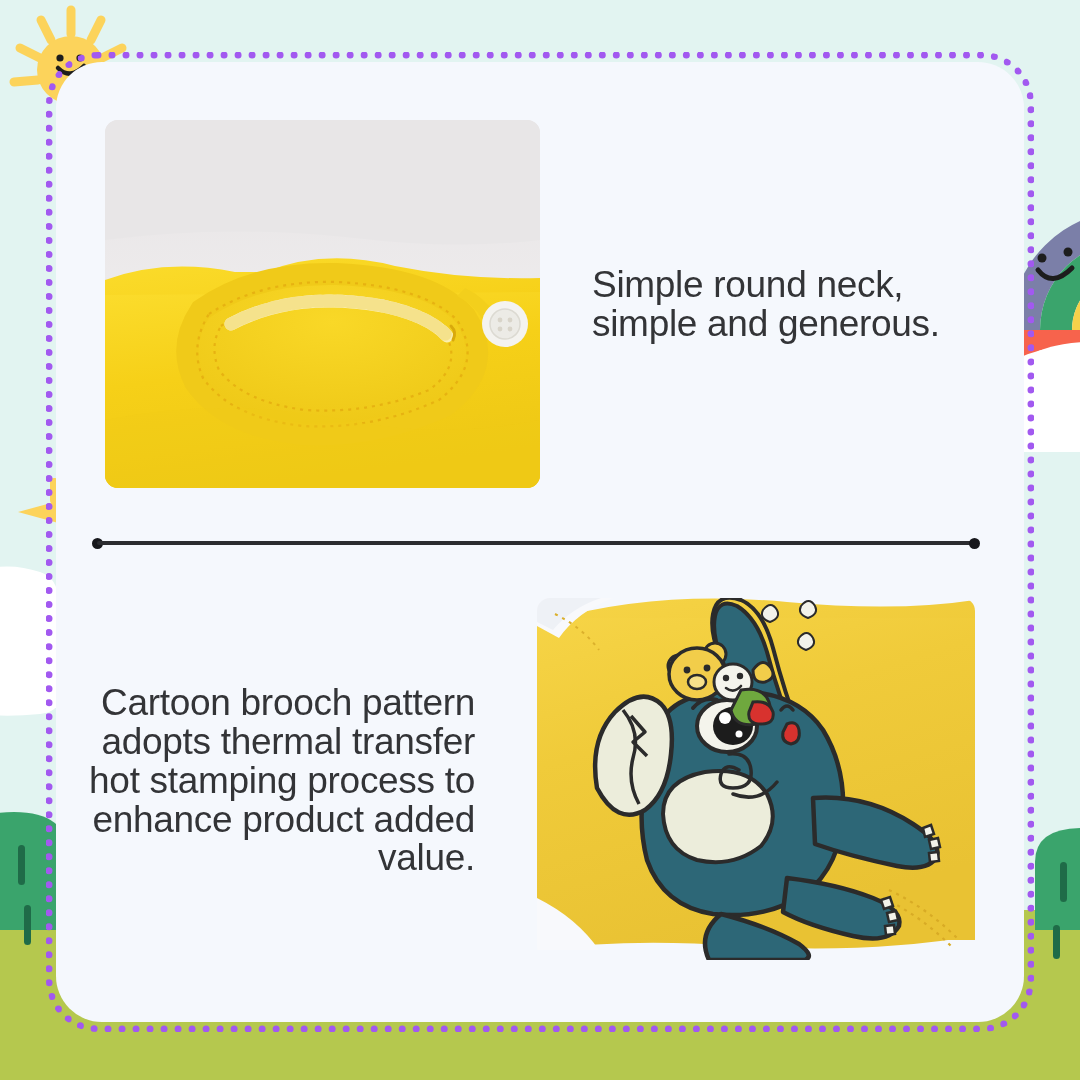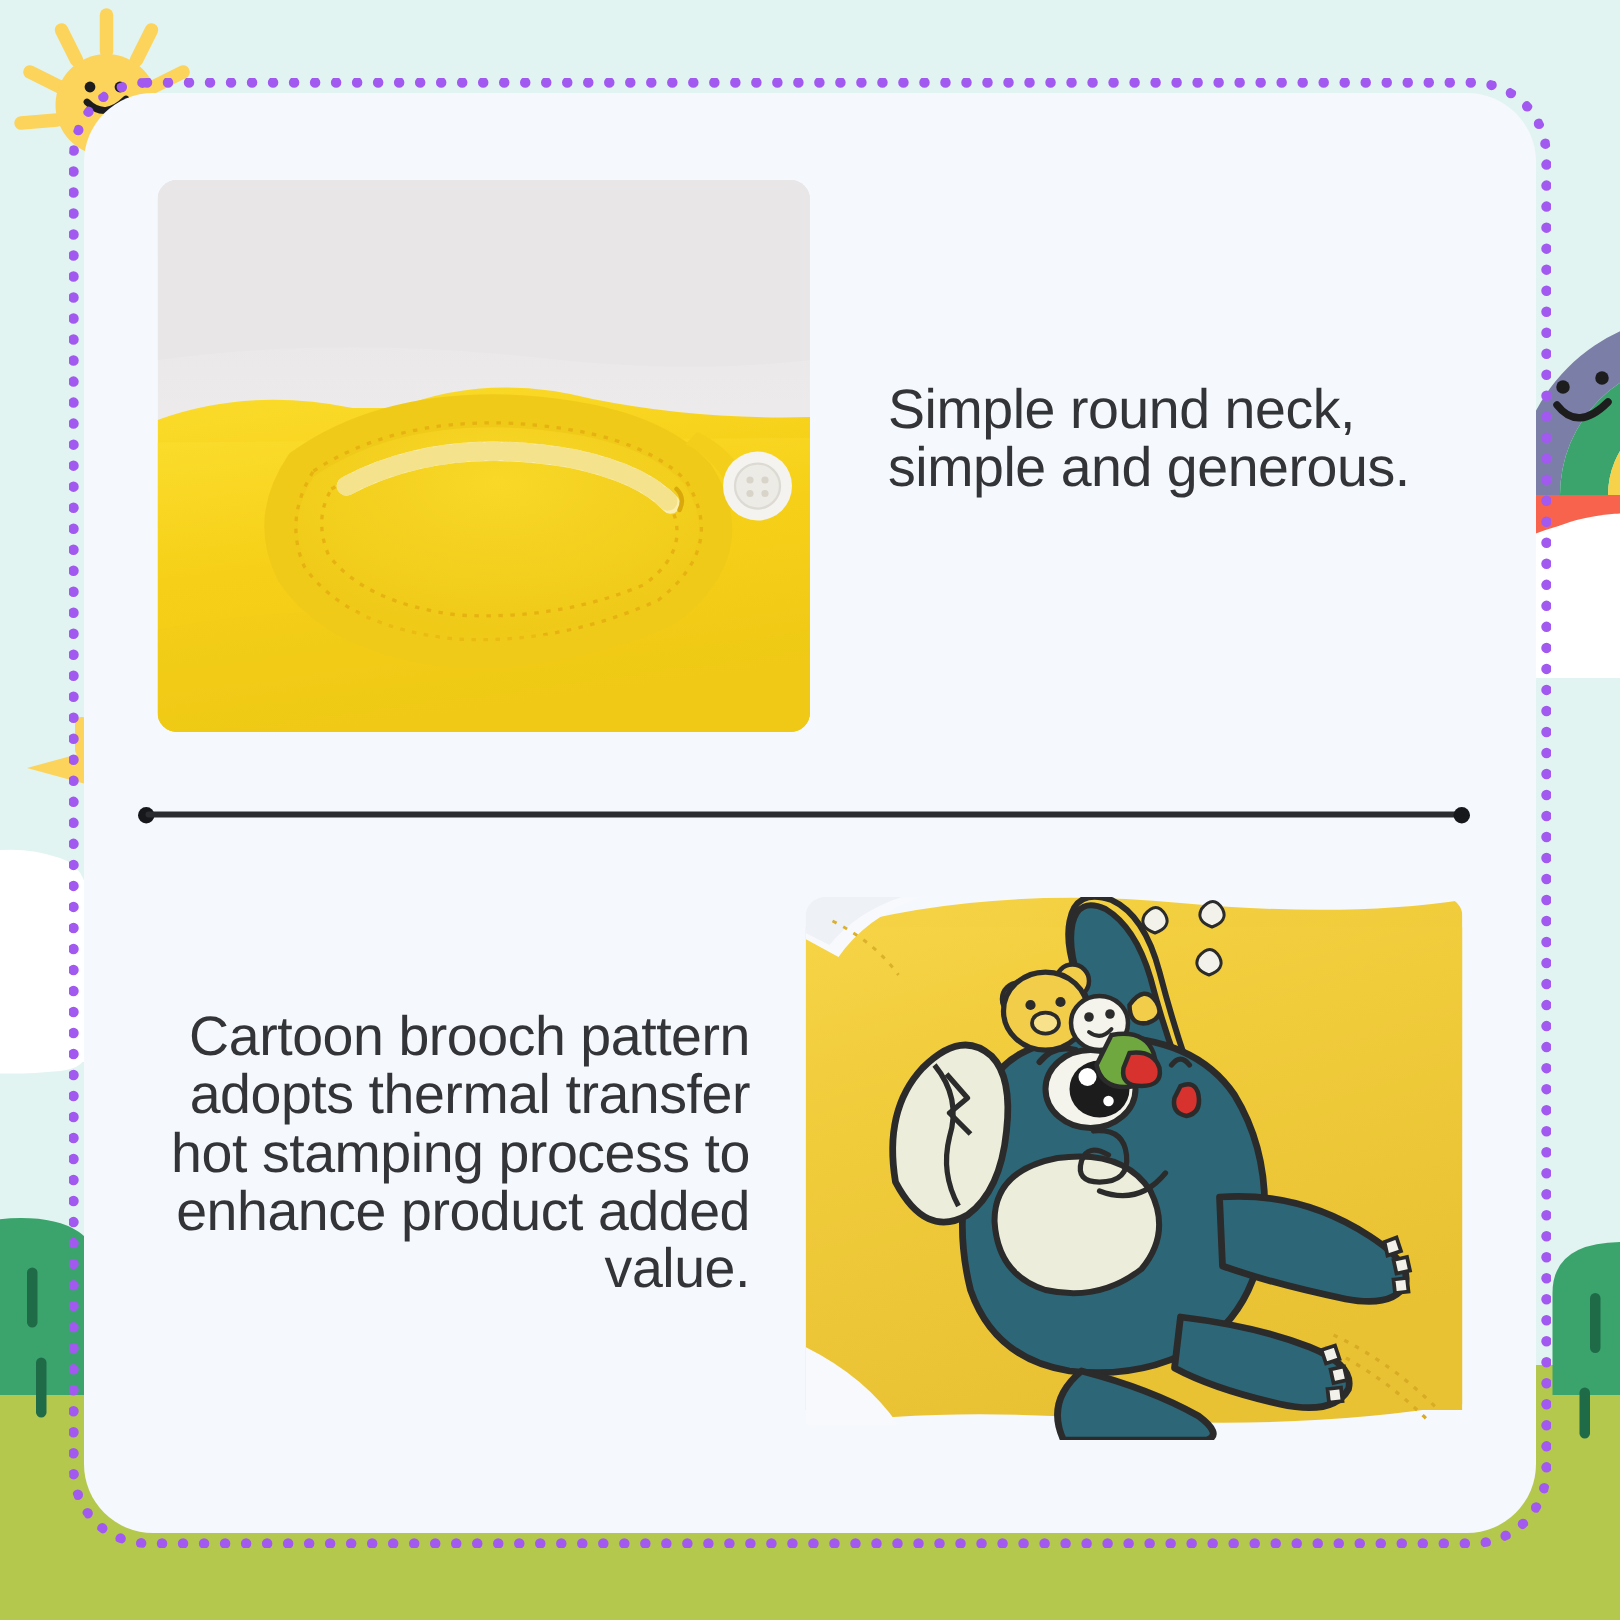--- a/index.html
+++ b/index.html
@@ -46,23 +46,24 @@
   
   .caption {
     position:absolute;
     color:#333437;
     font-size:37px;
     line-height:1.05;
     letter-spacing:-0.3px;
     font-weight:400;
     z-index:5;
     white-space:pre-line;
+    margin-top:12px;
   }
   #caption-neck { left:592px; top:254px; width:400px; text-align:left; }
-  #caption-print { left:100px; top:672px; width:400px; text-align:right; }
+  #caption-print { left:75px; top:672px; width:400px; text-align:right; }
 
   
   .divider {
     position:absolute;
     left:92px; top:538px;
     width:888px; height:10px;
     z-index:5;
   }
   .divider .bar {
     position:absolute; left:5px; top:3px;

